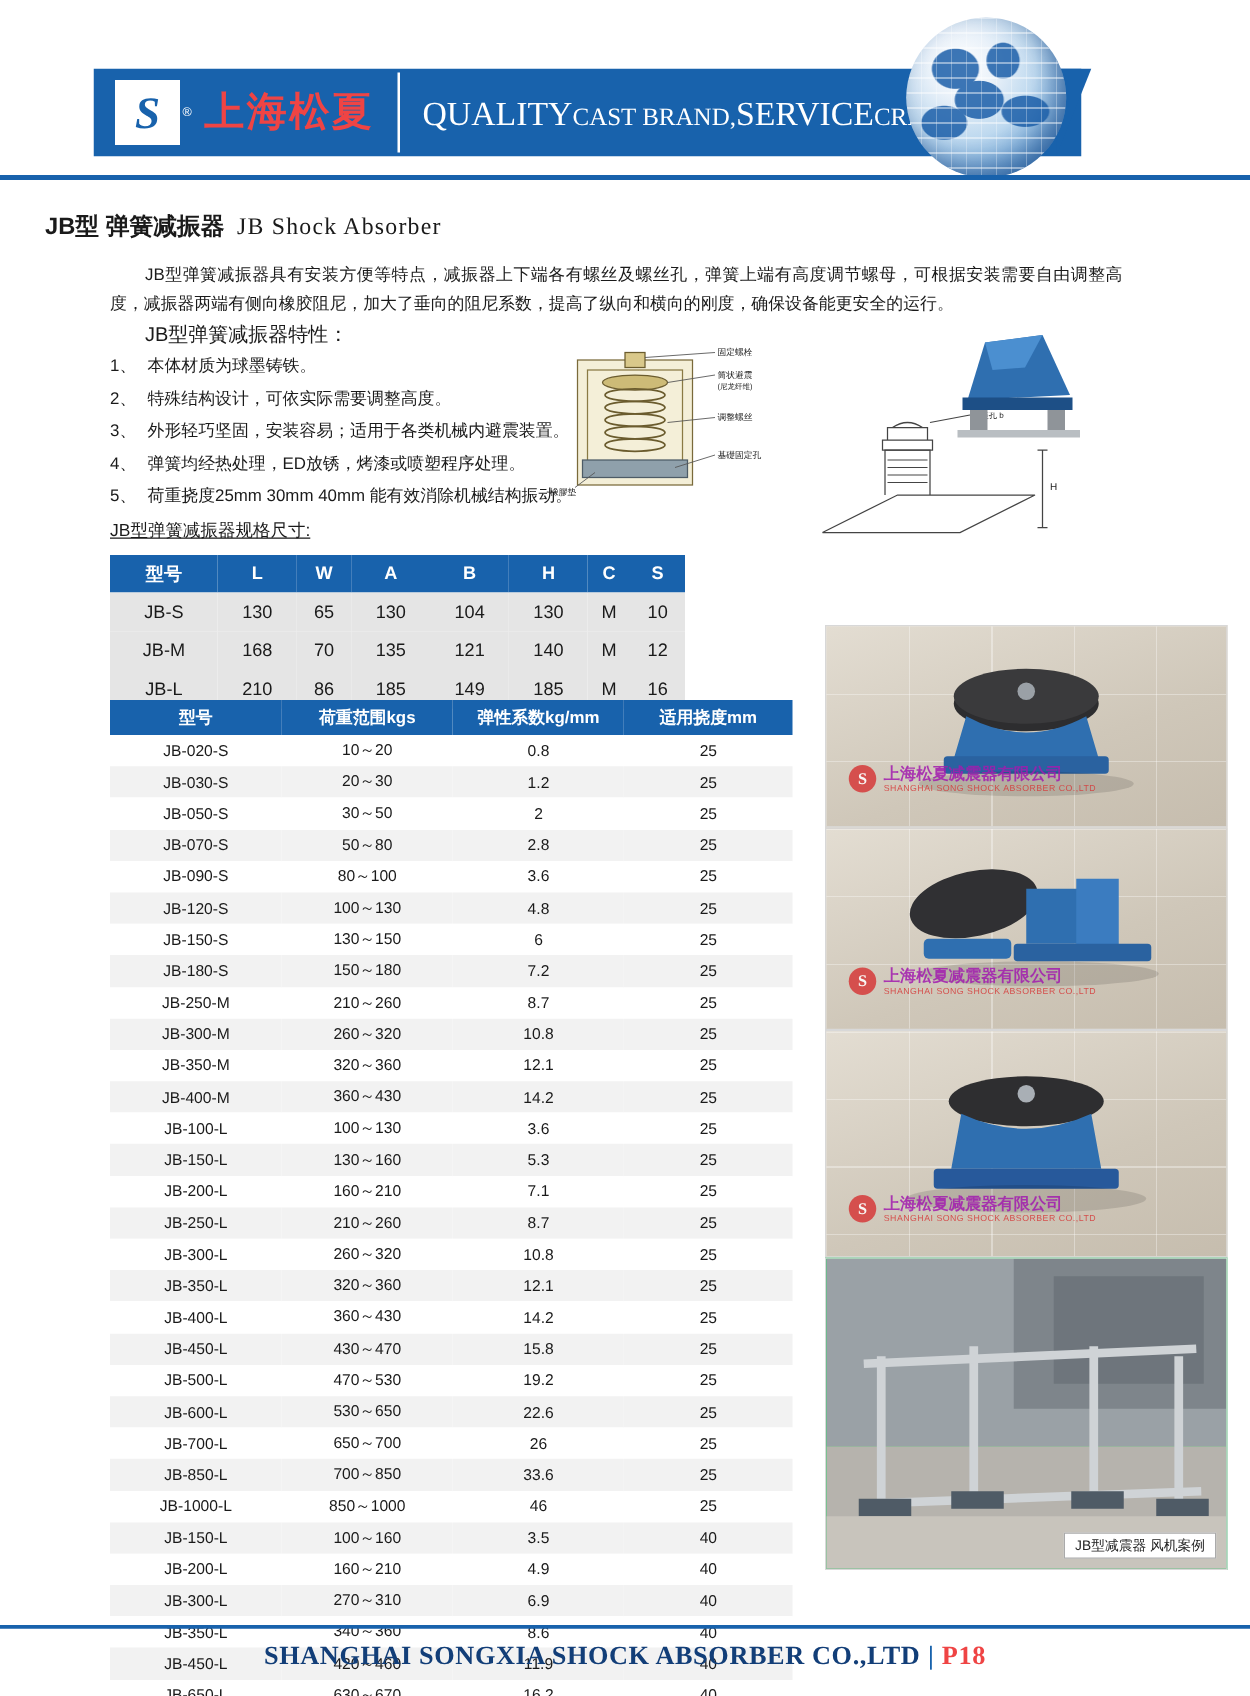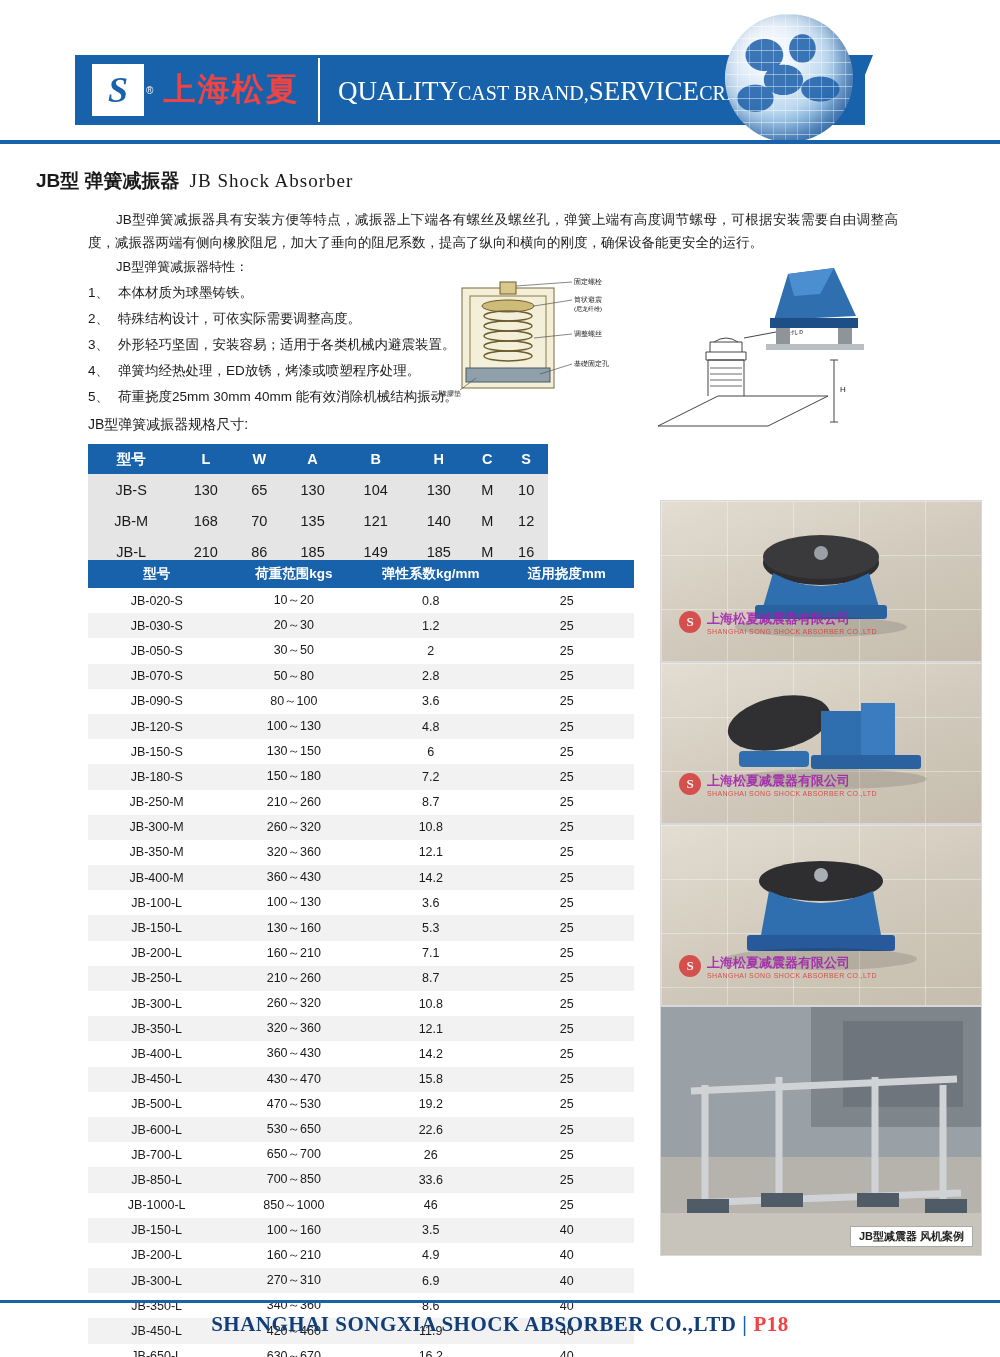--- a/index.html
+++ b/index.html
@@ -140,37 +140,38 @@
     left: 88px; top: 208px;
     width: 810px;
     font-size: 13.5px;
     line-height: 23px;
     text-indent: 28px;
     text-align: justify;
   }
   .feat-head {
     position: absolute;
     left: 88px; top: 258px;
-    font-size: 13px;
+    font-size: 16px;
     text-indent: 28px;
     width: 400px;
   }
   .feat-list {
     position: absolute;
     left: 88px; top: 280px;
     width: 500px;
     font-size: 13.5px;
     line-height: 26px;
   }
   .feat-list .row { display: flex; }
   .feat-list .num { width: 30px; flex: none; }
   .spec-head {
     position: absolute;
     left: 88px; top: 416px;
     font-size: 14px;
+    text-decoration: underline;
   }
 
   
   table { border-collapse: collapse; }
   .t1 {
     position: absolute;
     left: 88px; top: 444px;
     width: 460px;
     font-size: 14.5px;
   }
@@ -229,21 +230,21 @@
   .photo {
     position: absolute;
     left: 660px;
     width: 320px;
     border: 1px solid #d8d8d8;
     overflow: hidden;
   }
   #photo1 { top: 500px; height: 160px; background: #d9d2c6; }
   #photo2 { top: 662px; height: 160px; background: #d6cfc3; }
   #photo3 { top: 824px; height: 180px; background: #d8d1c4; }
-  #photo4 { top: 1006px; height: 248px; background: #22c55e; font-weight: bold; }
+  #photo4 { top: 1006px; height: 248px; background: #22c55e; }
   .tile {
     position: absolute; inset: 0;
     background:
       repeating-linear-gradient(to bottom, rgba(255,255,255,.35) 0 1px, transparent 1px 54px),
       repeating-linear-gradient(to right, rgba(255,255,255,.35) 0 1px, transparent 1px 66px),
       linear-gradient(160deg, #e3ddd2 0%, #cfc7b9 60%, #c6bdae 100%);
   }
   .watermark {
     position: absolute;
     left: 18px;

